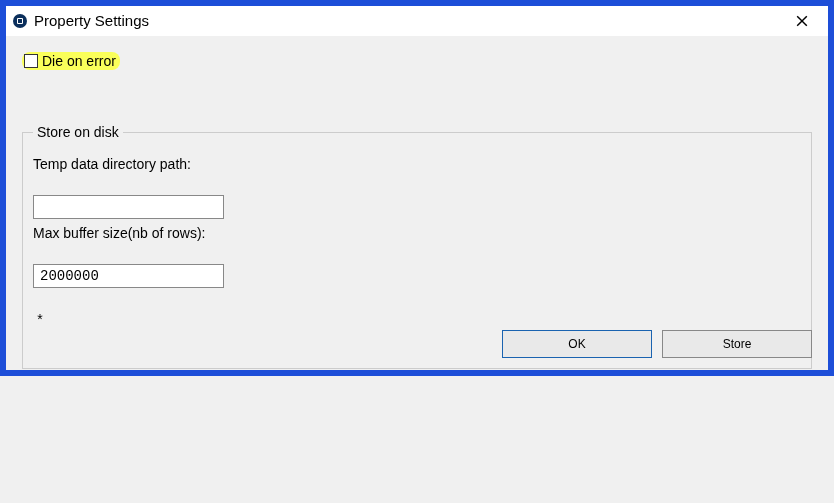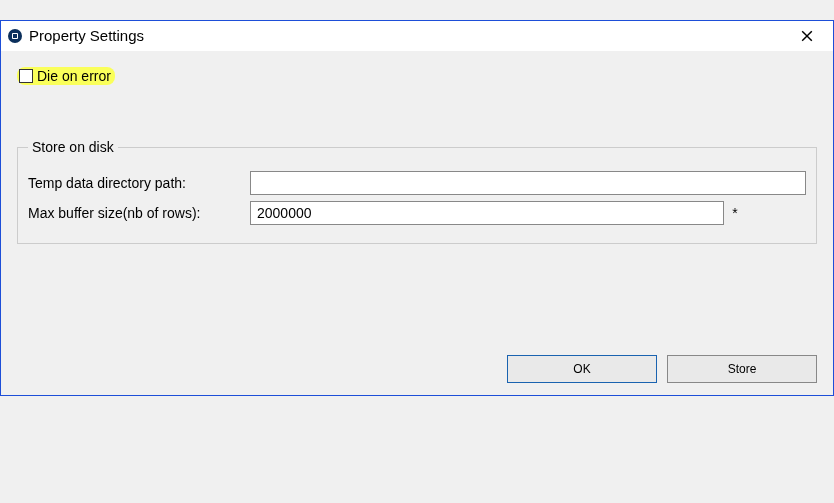--- a/index.html
+++ b/index.html
@@ -8,23 +8,22 @@
     width: 834px; height: 503px;
     font-family: "Segoe UI", Tahoma, sans-serif;
     font-size: 14px;
     background: #f0f0f0;
     color: #000;
     overflow: hidden;
   }
   .window {
     width: 834px; height: 376px;
     background: #f0f0f0;
-    border: 1px solid #1d4ed8;
+    border: 6px solid #1d4ed8;
     position: relative;
-    margin-top: 20px;
   }
   .titlebar {
     height: 30px;
     background: #fff;
     display: flex;
     align-items: center;
     padding: 0 6px;
     border-bottom: 1px solid #fff;
   }
   .titlebar .app-icon {
@@ -68,34 +67,35 @@
     border: 1px solid #ccc;
     margin: 4px 0 0 0;
     padding: 10px 10px 12px 10px;
   }
   fieldset.group legend {
     padding: 0 4px;
     font-size: 14px;
   }
   .form-row {
     display: flex;
-    align-items: center;
+    align-items: flex-start;
     margin: 6px 0;
-    gap: 4px;
+    gap: 23px;
+    flex-direction: column;
   }
   .form-row label.fld {
     width: 218px;
     text-align: left;
   }
   .form-row input[type="text"] {
     flex: 1 1 auto;
     height: 24px;
     border: 1px solid #888;
     padding: 2px 6px;
-    font-family: Liberation Sans, sans-serif;
+    font-family: Liberation Mono, monospace;
     font-size: 14px;
     background: #fff;
   }
   .browse-btn {
     height: 26px;
     padding: 0 8px;
     border: 1px solid #999;
     background: #e9e9e9;
     font-family: inherit;
     font-size: 14px;

